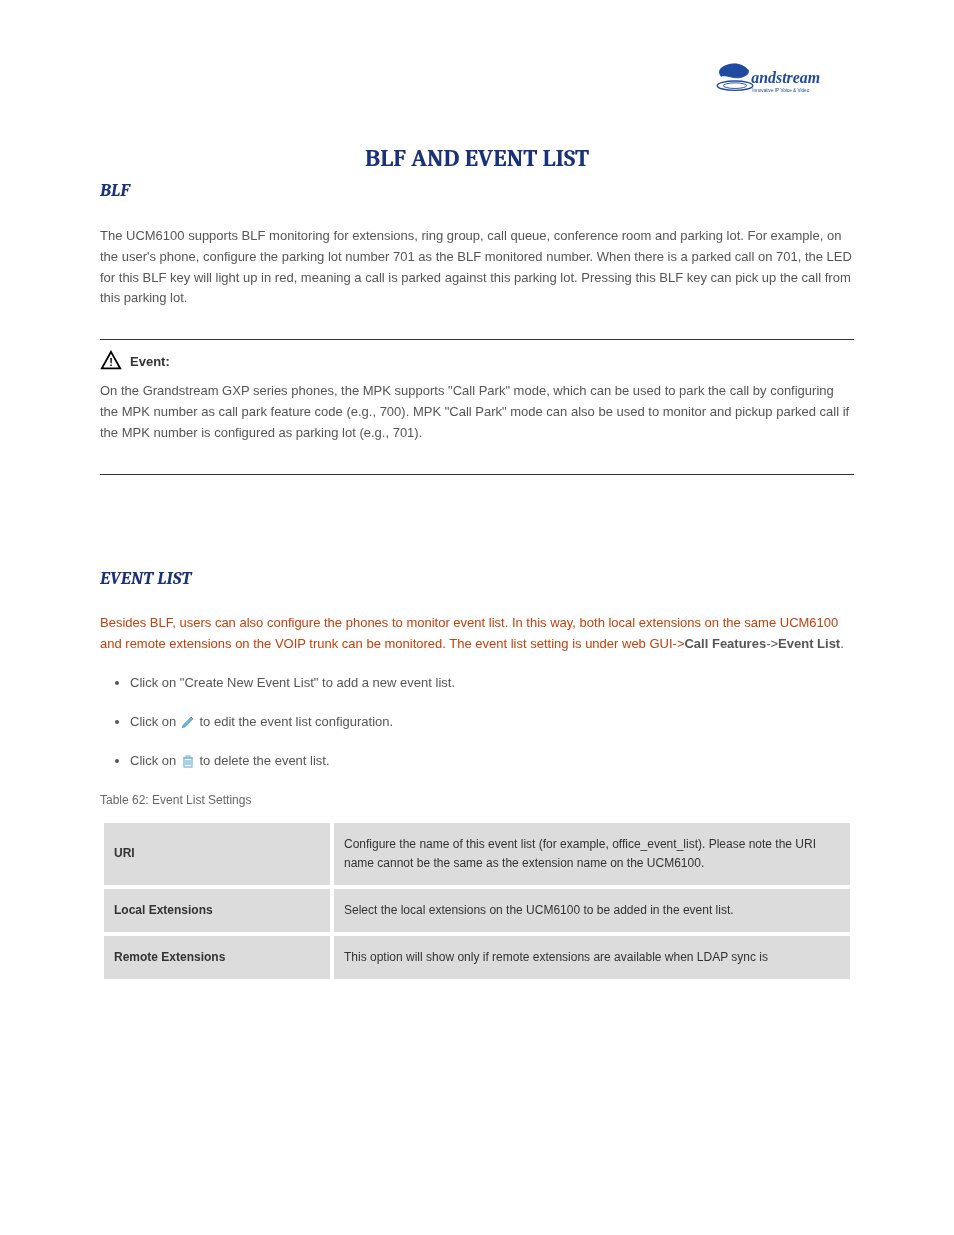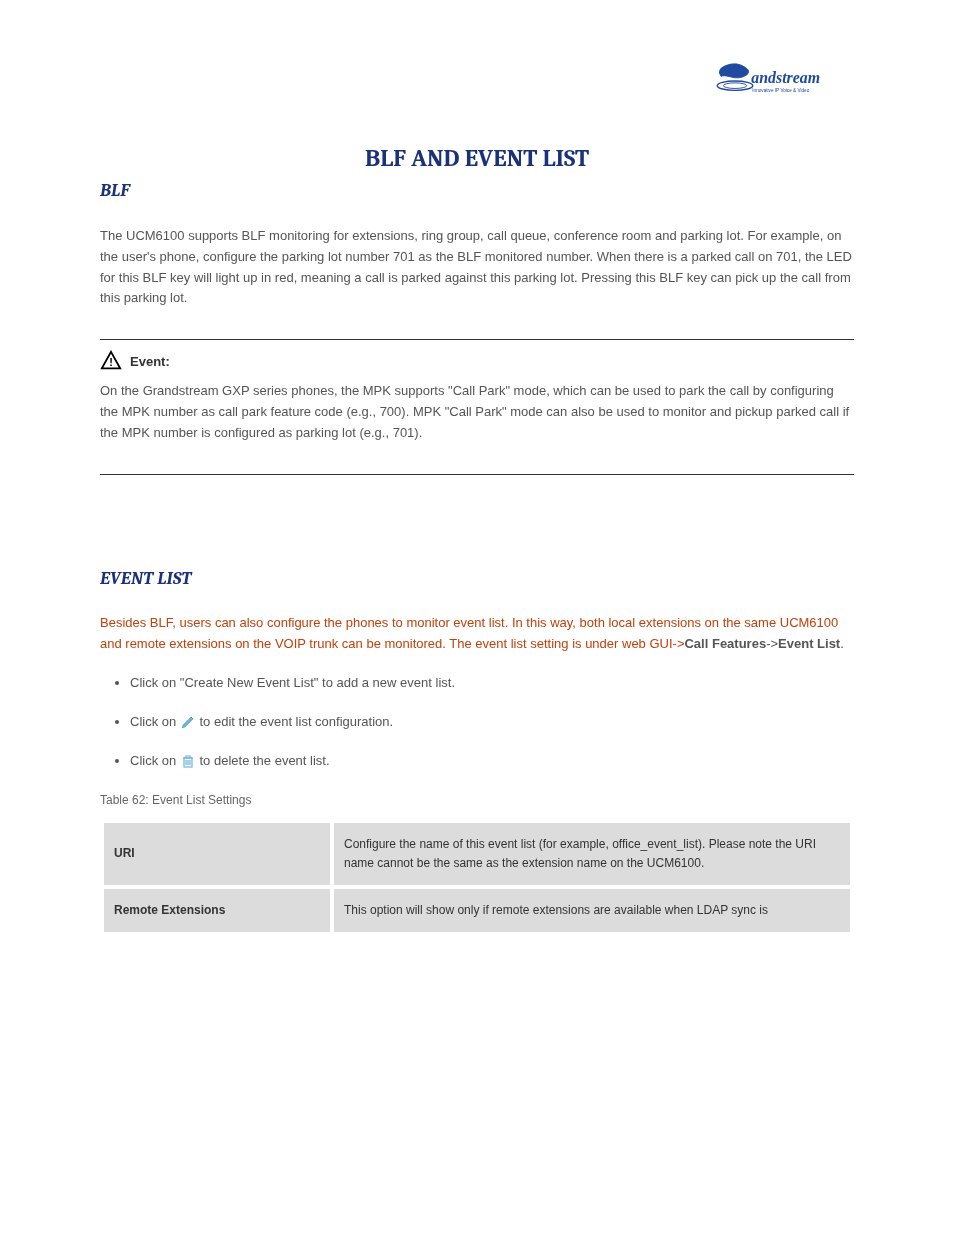--- a/index.html
+++ b/index.html
@@ -182,17 +182,21 @@
 
 <div class="table-caption">Table 62: Event List Settings</div>
 
 <table>
   <tbody>
       <tr>
     <td class="label-cell">URI</td>
     <td>Configure the name of this event list (for example, office_event_list). Please note the URI name cannot be the same as the extension name on the UCM6100.</td>
   </tr>
   <tr>
+    <td class="label-cell">Local Extensions</td>
+    <td>Select the local extensions on the UCM6100 to be added in the event list.</td>
+  </tr>
+  <tr>
     <td class="label-cell">Remote Extensions</td>
     <td>This option will show only if remote extensions are available when LDAP sync is</td>
   </tr>
 </tbody>
   </table>
 
 </body></html>

